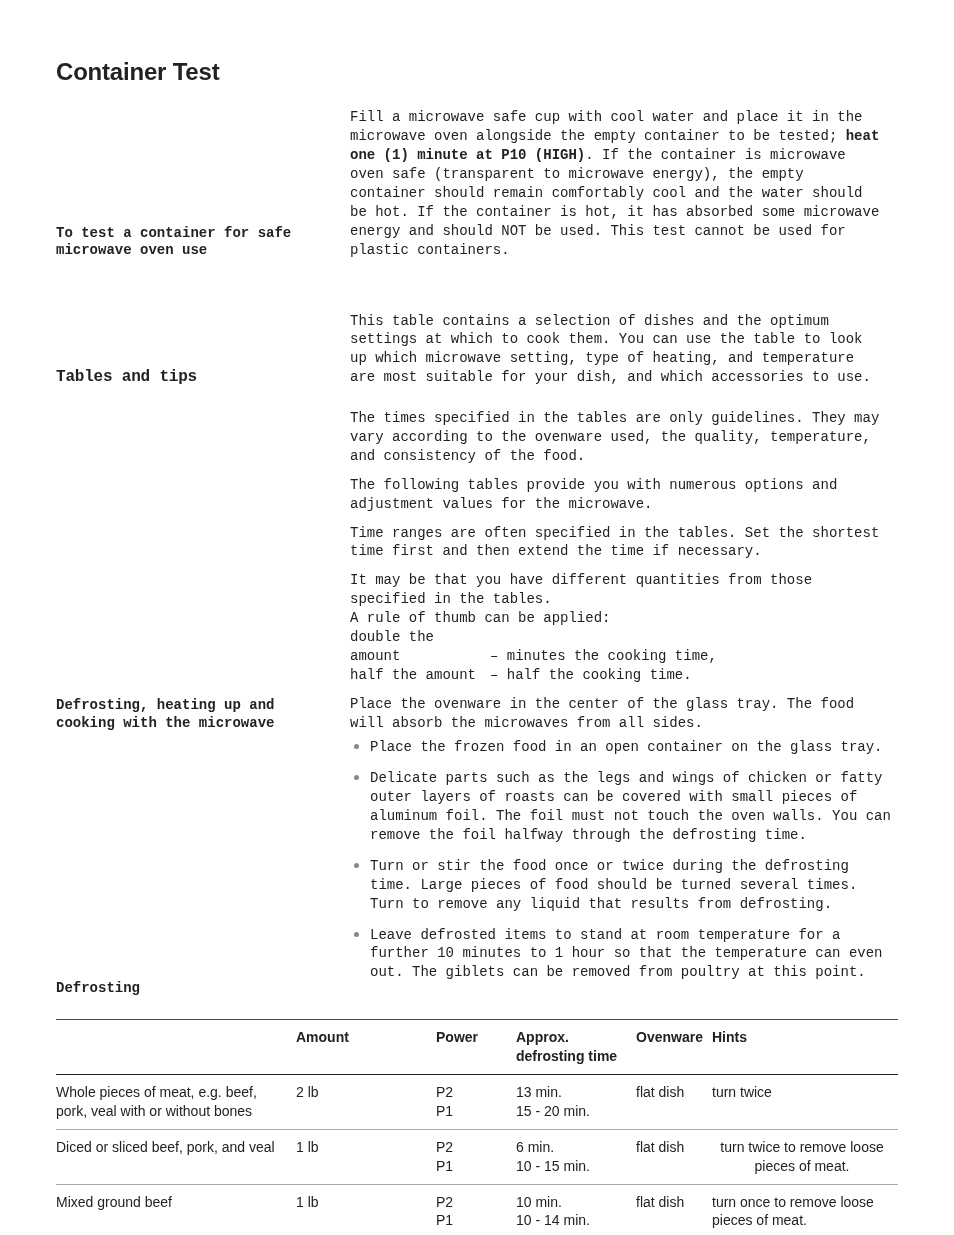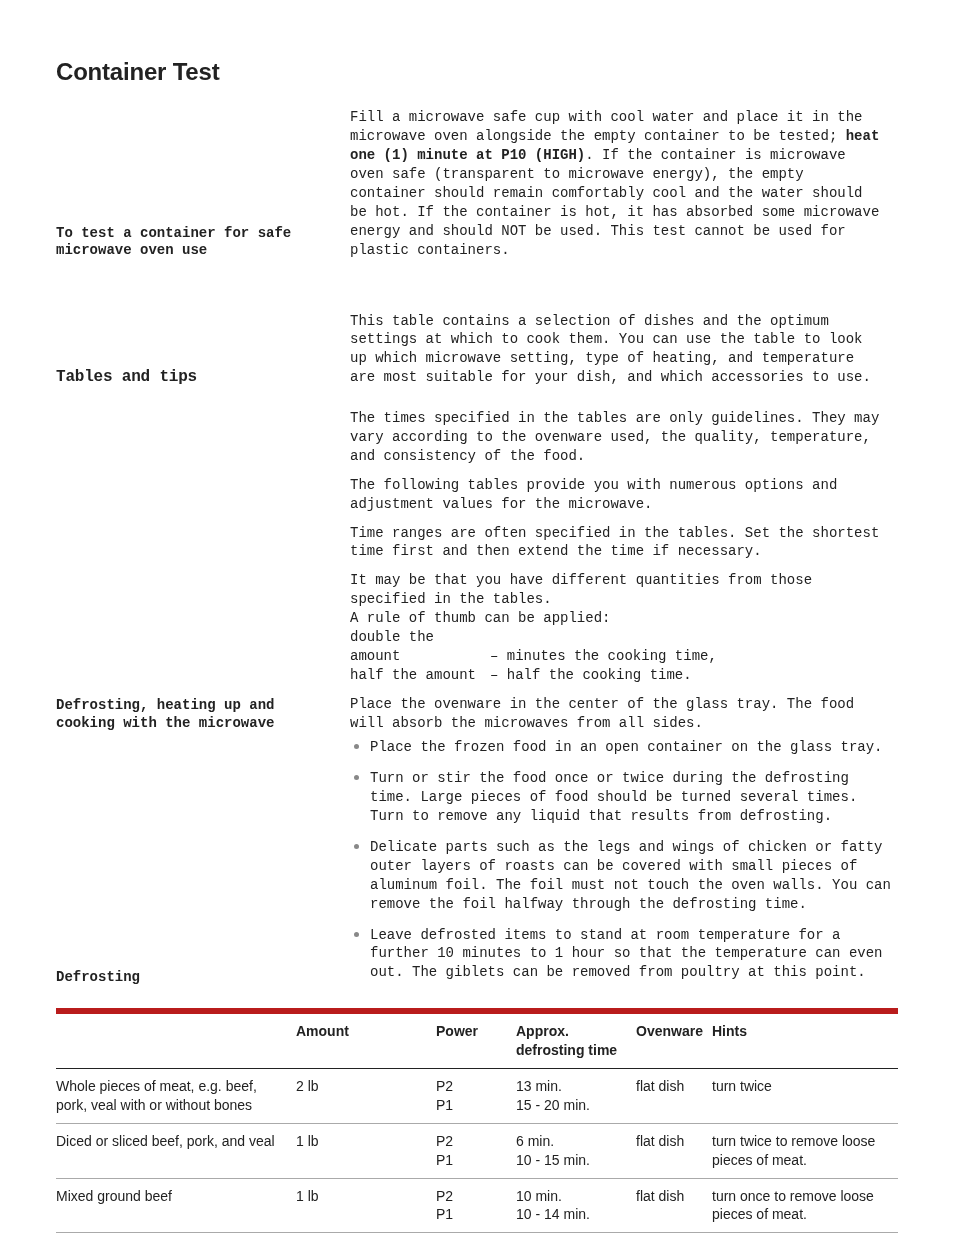--- a/index.html
+++ b/index.html
@@ -47,21 +47,21 @@
   ul.bullets {
     list-style: none;
     margin: 0;
     padding: 0;
   }
   ul.bullets li {
     position: relative;
     padding-left: 20px;
     margin-bottom: 12px;
   }
-  ul.bullets li:last-child { margin-bottom: 4px; }
+  ul.bullets li:last-child { margin-bottom: 15px; }
   ul.bullets li::before {
     content: "";
     position: absolute;
     left: 4px;
     top: 6px;
     width: 5px;
     height: 5px;
     background: #888;
     border-radius: 50%;
   }
@@ -72,21 +72,21 @@
     margin-top: 8px;
   }
   table.defrost th, table.defrost td {
     text-align: left;
     vertical-align: top;
     padding: 8px 6px 8px 0;
     font-weight: normal;
   }
   table.defrost thead th {
     font-weight: bold;
-    border-top: 6px solid #b91c1c;
+    border-top: 1px solid #b91c1c;
     border-bottom: 1px solid #222;
   }
   table.defrost tbody td {
     border-bottom: 1px solid #aaa;
   }
   table.defrost tbody tr.noborder td {
     border-bottom: none;
   }
   .col-item { width: 240px; }
   .col-amount { width: 140px; }
@@ -141,22 +141,22 @@
     </p>
     <p>Place the ovenware in the center of the glass tray. The food will absorb the microwaves from all sides.</p>
   </div>
 </div>
 
 <div class="row">
   <div class="left">Defrosting</div>
   <div class="right">
     <ul class="bullets">
       <li>Place the frozen food in an open container on the glass tray.</li>
+      <li>Delicate parts such as the legs and wings of chicken or fatty outer layers of roasts can be covered with small pieces of aluminum foil. The foil must not touch the oven walls. You can remove the foil halfway through the defrosting time.</li>
       <li>Turn or stir the food once or twice during the defrosting time. Large pieces of food should be turned several times. Turn to remove any liquid that results from defrosting.</li>
-      <li>Delicate parts such as the legs and wings of chicken or fatty outer layers of roasts can be covered with small pieces of aluminum foil. The foil must not touch the oven walls. You can remove the foil halfway through the defrosting time.</li>
       <li>Leave defrosted items to stand at room temperature for a further 10 minutes to 1 hour so that the temperature can even out. The giblets can be removed from poultry at this point.</li>
     </ul>
   </div>
 </div>
 
 <table class="defrost">
   <colgroup>
     <col class="col-item">
         <col class="col-amount">
         <col class="col-power">
@@ -186,21 +186,21 @@
           <td style="white-space: pre-line;">turn twice</td>
         </tr>
         <tr>
           <td style="white-space: pre-line;">Diced or sliced beef, pork, and veal</td>
           <td style="white-space: pre-line;">1 lb</td>
           <td style="white-space: pre-line;">P2
 P1</td>
           <td style="white-space: pre-line;">6 min.
 10 - 15 min.</td>
           <td style="white-space: pre-line;">flat dish</td>
-          <td style="white-space: pre-line;">turn twice to remove loose pieces of meat.</td>
+          <td style="white-space: pre-line; text-align: center;">turn twice to remove loose pieces of meat.</td>
         </tr>
         <tr>
           <td style="white-space: pre-line;">Mixed ground beef</td>
           <td style="white-space: pre-line;">1 lb</td>
           <td style="white-space: pre-line;">P2
 P1</td>
           <td style="white-space: pre-line;">10 min.
 10 - 14 min.</td>
           <td style="white-space: pre-line;">flat dish</td>
           <td style="white-space: pre-line;">turn once to remove loose pieces of meat.</td>

